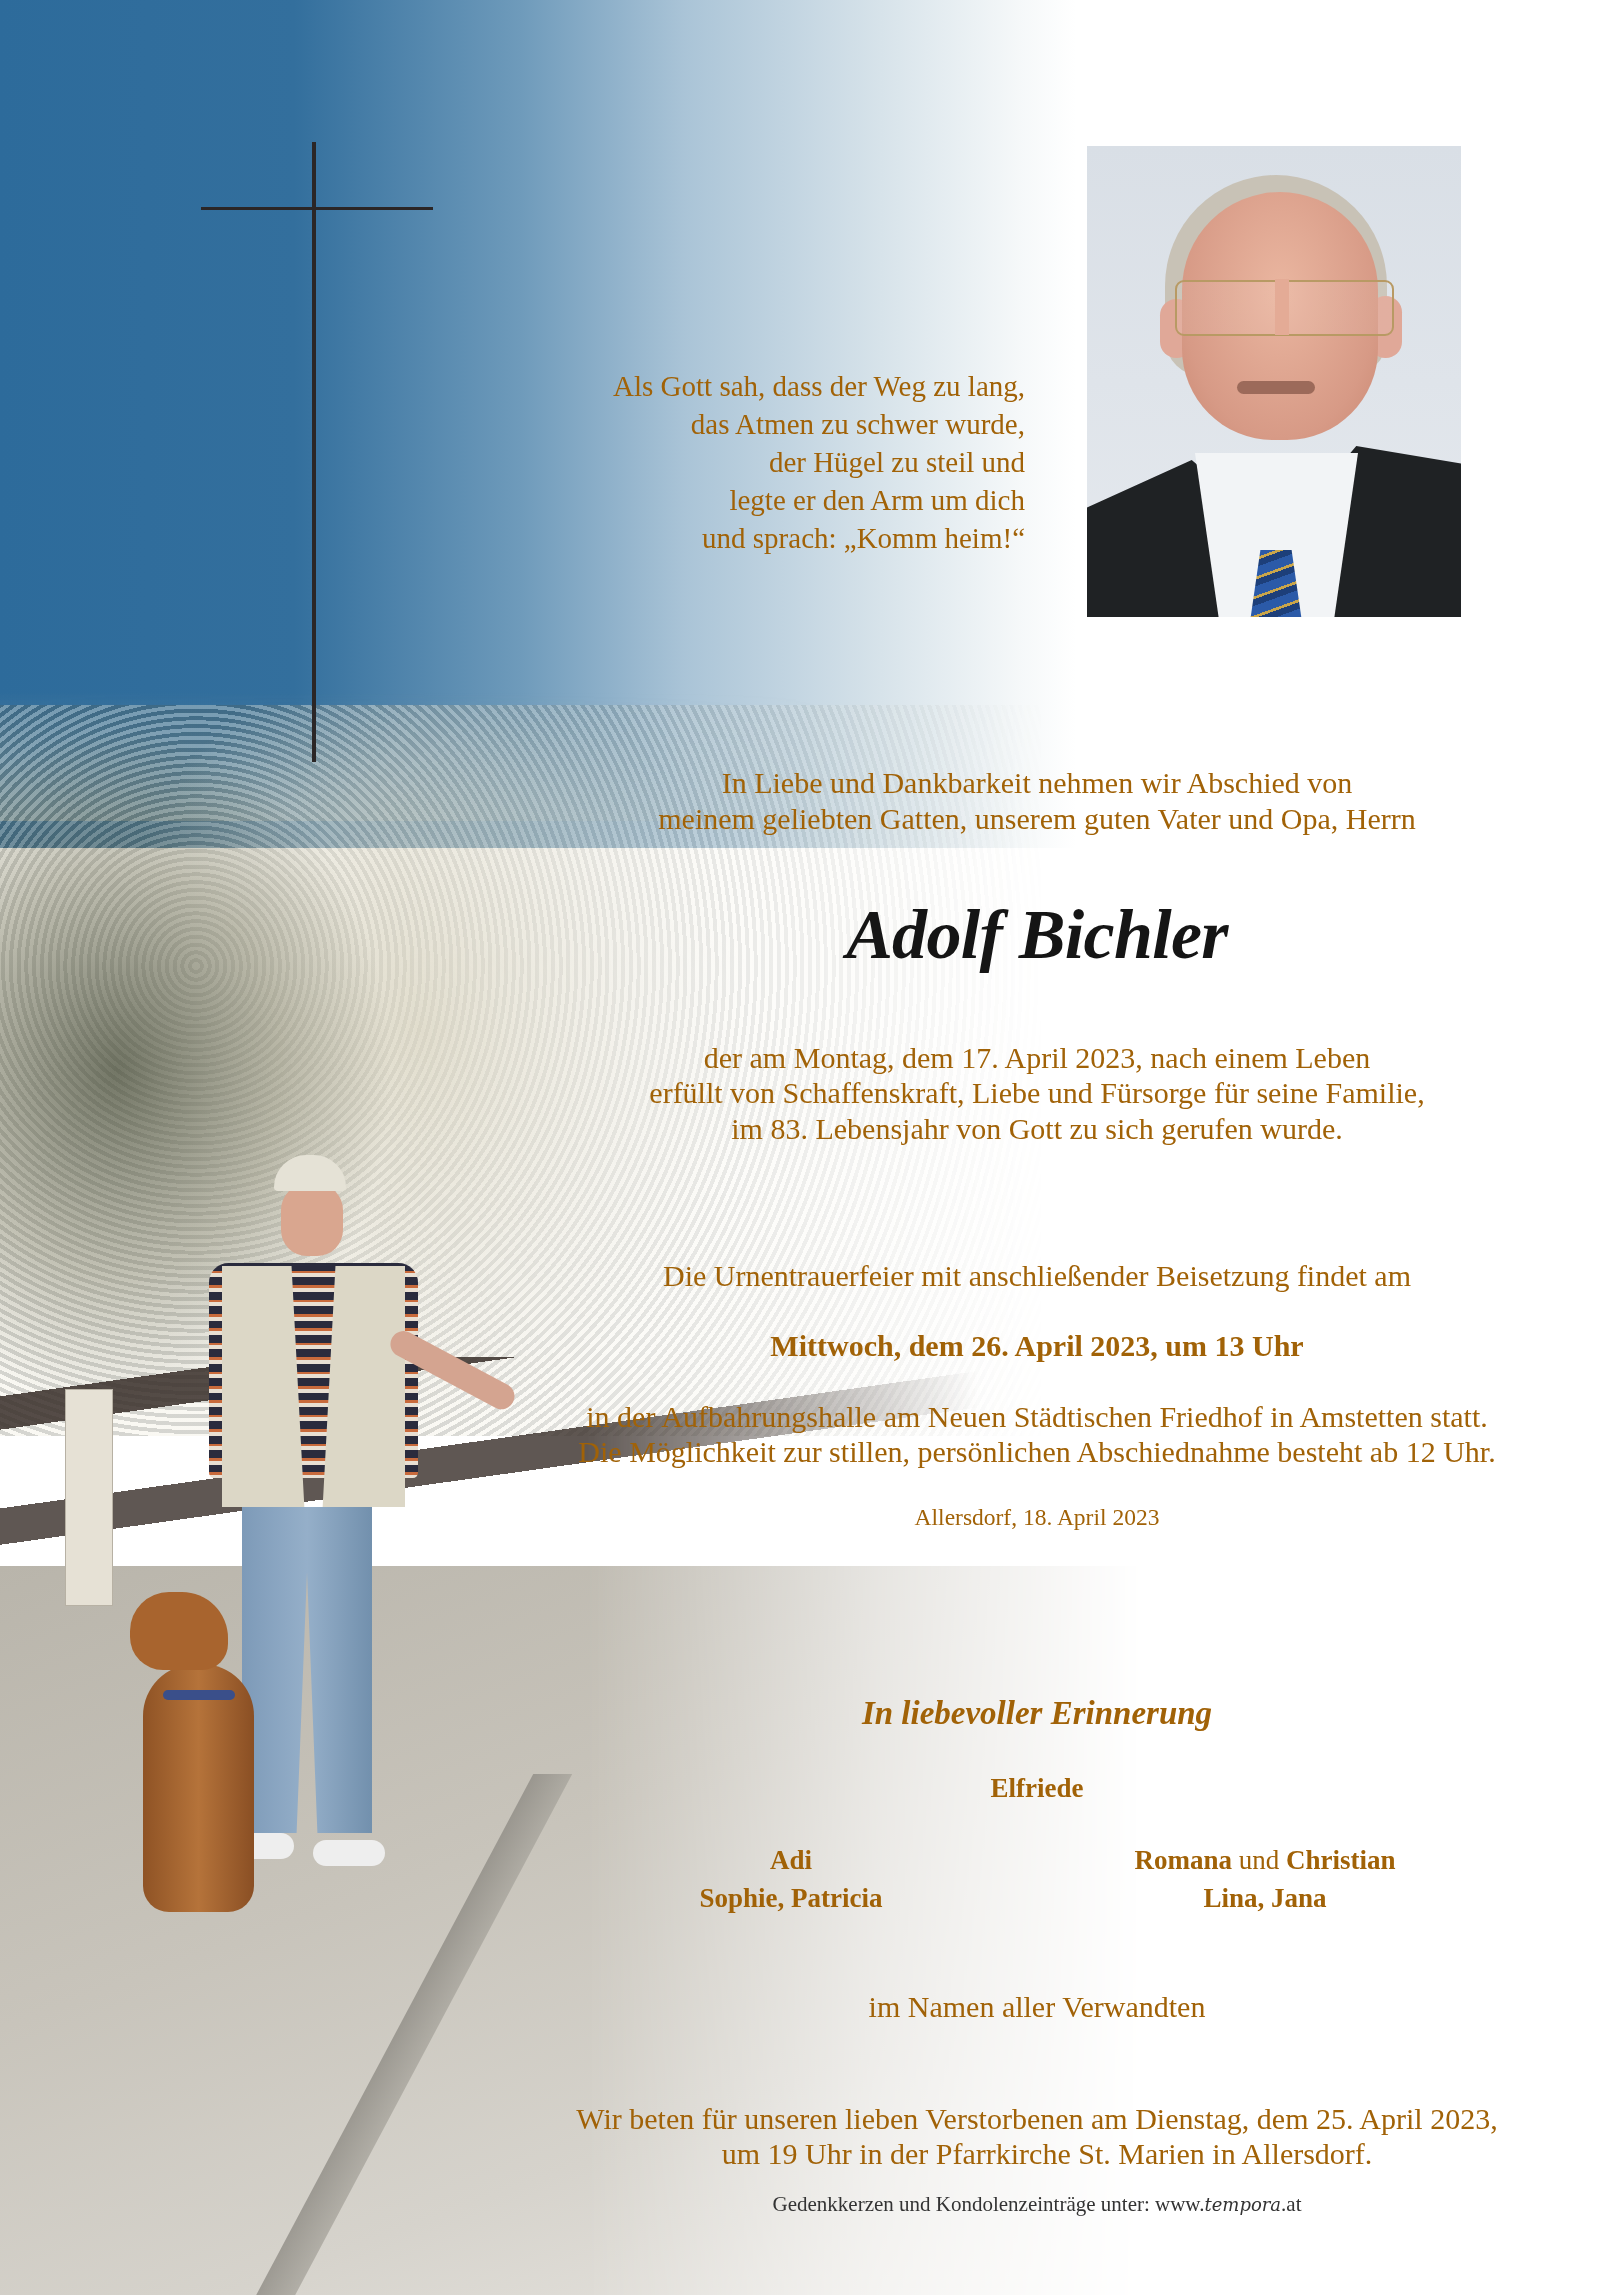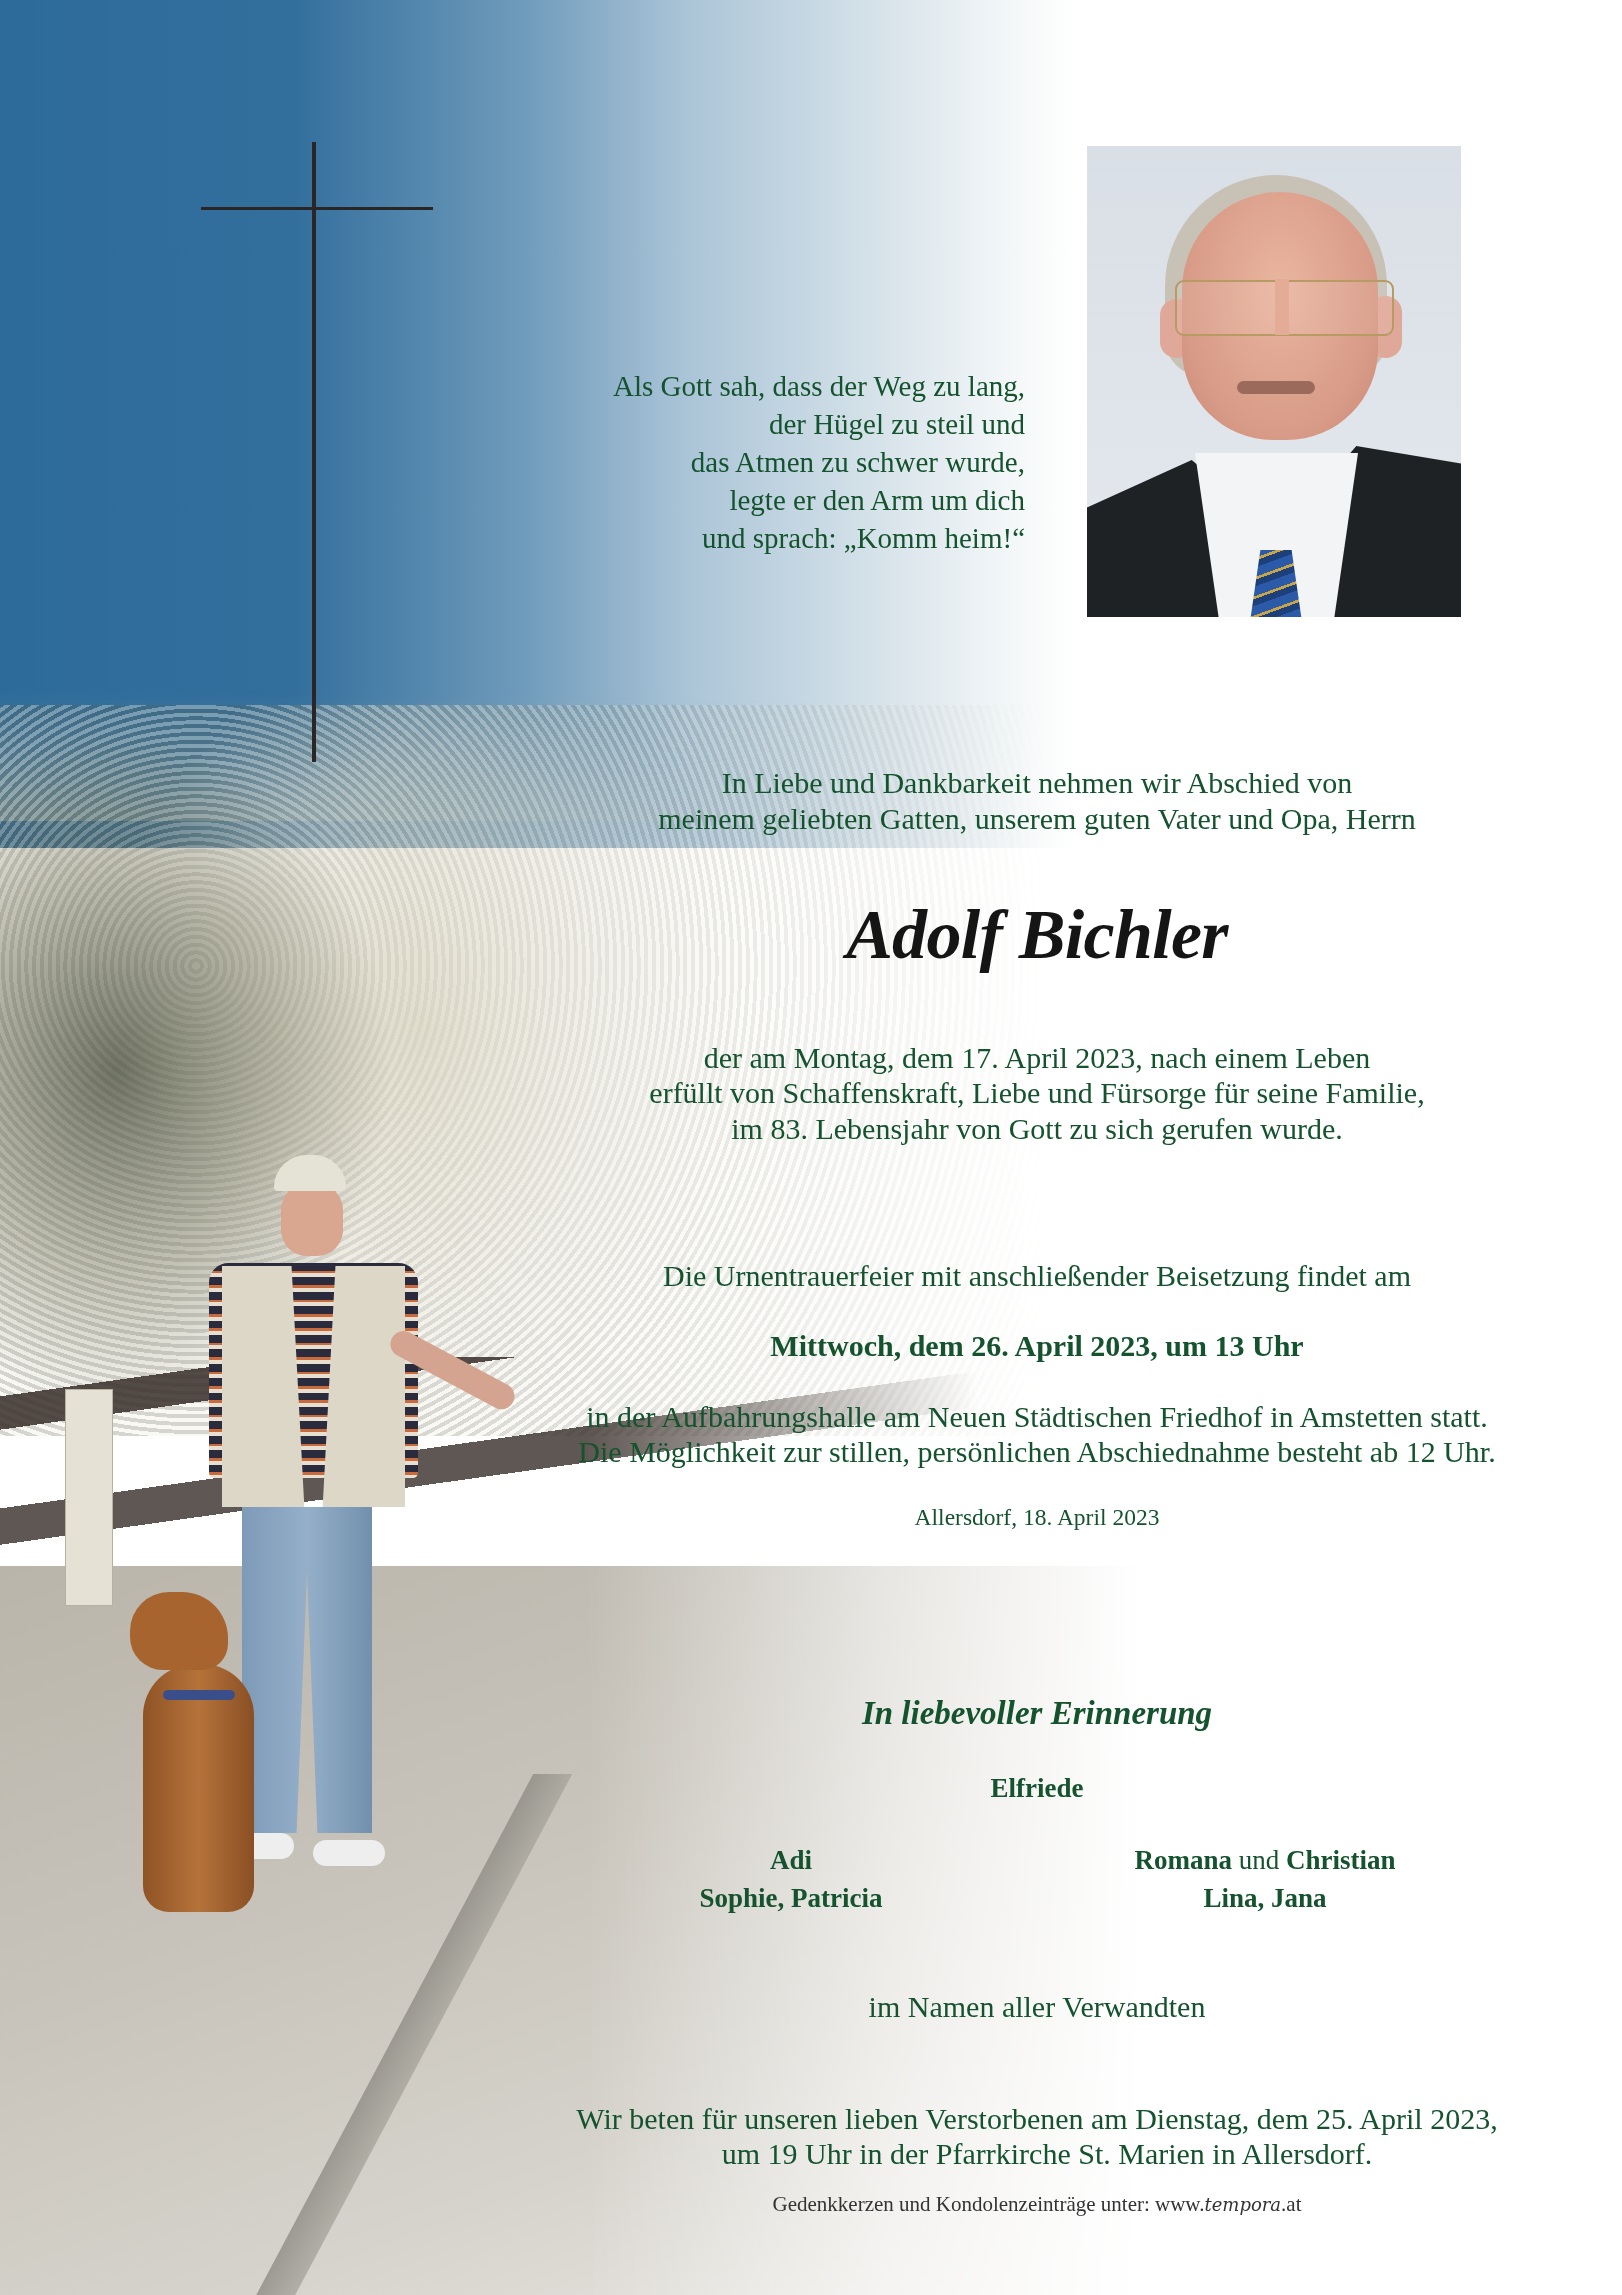--- a/index.html
+++ b/index.html
@@ -69,21 +69,21 @@
   .portrait .mouth { position: absolute; left: 150px; top: 235px; width: 78px; height: 13px; background: #9c6a5a; border-radius: 6.5px; }
   .portrait .jacket { position: absolute; left: 0; top: 300px; width: 374px; height: 176px; background: #1f2224;
                       clip-path: polygon(0 35%, 28% 8%, 40% 30%, 50% 100%, 60% 30%, 72% 0, 100% 10%, 100% 100%, 0 100%); }
   .portrait .shirt { position: absolute; left: 108px; top: 307px; width: 163px; height: 170px; background: #f2f4f6;
                      clip-path: polygon(0 0, 100% 0, 85% 100%, 15% 100%); }
   .portrait .tie { position: absolute; left: 163px; top: 404px; width: 52px; height: 72px;
                    background: repeating-linear-gradient(160deg, #2b5aa8 0 9px, #c9a54a 9px 11.7px, #1d3f7a 11.7px 18px);
                    clip-path: polygon(20% 0, 80% 0, 100% 100%, 0 100%); }
 
   
-  .t { position: absolute; white-space: nowrap; color: #14532d;
+  .t { position: absolute; white-space: nowrap; color: #a16207;
        font-family: "Liberation Serif", "DejaVu Serif", serif; }
   .poem { right: 598px; text-align: right; font-size: 29px; line-height: 38px; top: 367px; }
   .poem div { white-space: nowrap; }
   .center { left: 1037px; transform: translateX(-50%); text-align: center; }
   .f40 { font-size: 30px; }
   .f42 { font-size: 27px; }
   .f36 { font-size: 23.5px; text-align: center; }
   .bold { font-weight: bold; }
   .name { font-size: 70px; font-weight: bold; font-style: italic; color: #151515; letter-spacing: -0.7px; }
   .erinnerung { font-size: 33px; font-style: italic; font-weight: bold; }
@@ -131,22 +131,22 @@
   <div class="hair"></div>
   <div class="ear-l"></div>
   <div class="ear-r"></div>
   <div class="head"></div>
   <div class="glasses"></div>
   <div class="mouth"></div>
 </div>
 
 <div class="t poem">
   <div>Als Gott sah, dass der Weg zu lang,</div>
+  <div>das Atmen zu schwer wurde,</div>
   <div>der Hügel zu steil und</div>
-  <div>das Atmen zu schwer wurde,</div>
   <div>legte er den Arm um dich</div>
   <div>und sprach: „Komm heim!“</div>
 </div>
 
 <div class="t center f40" style="top:766px;">In Liebe und Dankbarkeit nehmen wir Abschied von</div>
 <div class="t center f40" style="top:802px;">meinem geliebten Gatten, unserem guten Vater und Opa, Herrn</div>
 
 <div class="t center name" style="top:895px;">Adolf Bichler</div>
 
 <div class="t center f40" style="top:1041px;">der am Montag, dem 17. April 2023, nach einem Leben</div>

